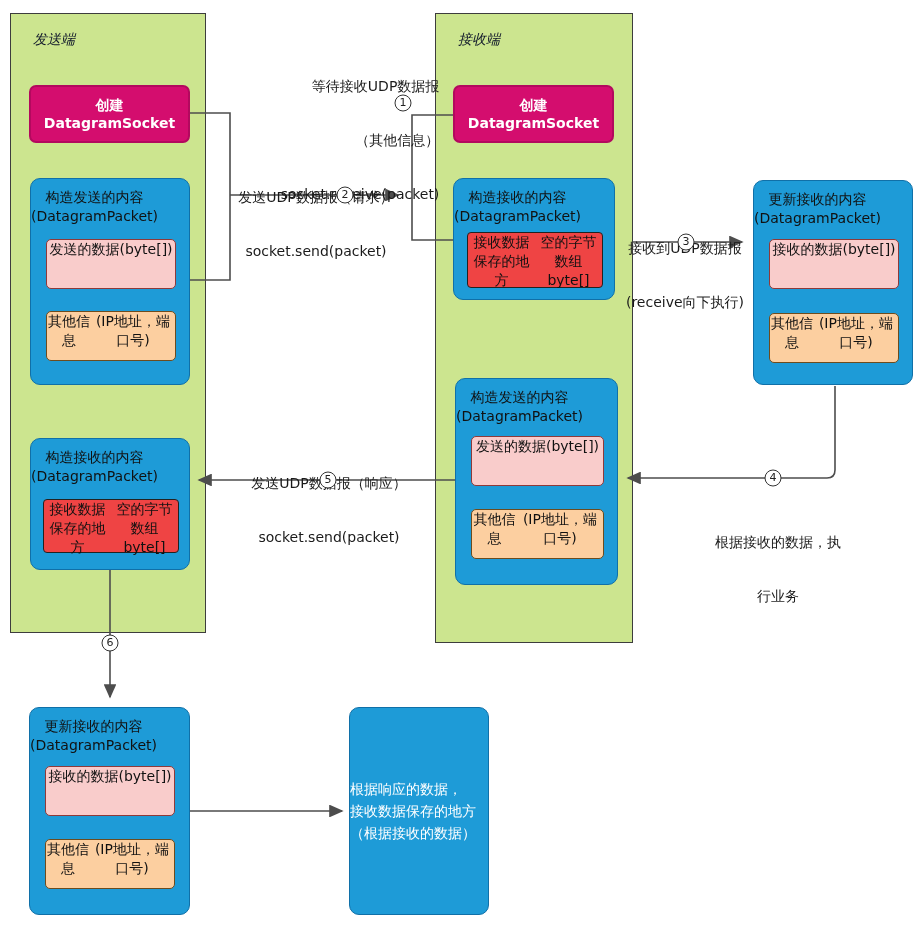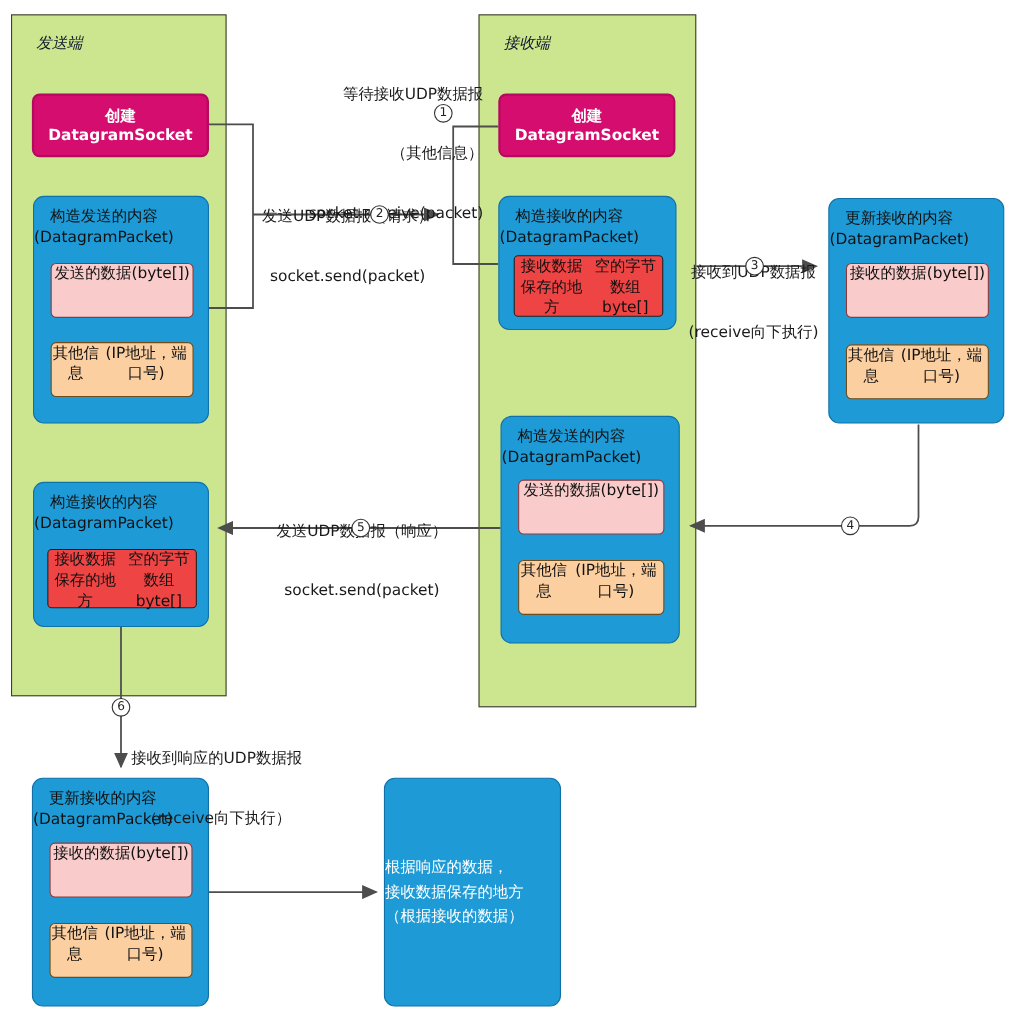--- a/index.html
+++ b/index.html
@@ -146,46 +146,46 @@
     <div class="inner pink" style="top:58px;">
       <span class="line">接收的数据</span>
       <span class="line">(byte[])</span>
     </div>
     <div class="inner orange" style="top:132px;">
       <span class="line">其他信息</span>
       <span class="line">(IP地址，端口号)</span>
     </div>
   </div>
 
-  <div class="abs node blue decision" style="left:349px;top:707px;width:161px;height:208px;">
+  <div class="abs node blue decision" style="left:349px;top:707px;width:140px;height:208px;">
     <span class="line">根据响应的数据，</span>
     <span class="line">接收数据保存的地方</span>
     <span class="line">（根据接收的数据）</span>
   </div>
 
   <div class="note" style="left:360px;top:41px;text-align:right;">
     <span class="line">等待接收UDP数据报</span>
     <span class="line">（其他信息）</span>
     <span class="line">socket.receive(packet)</span>
   </div>
   <div class="note" style="left:316px;top:152px;">
     <span class="line">发送UDP数据报（请求）</span>
     <span class="line">socket.send(packet)</span>
   </div>
   <div class="note" style="left:685px;top:203px;">
     <span class="line">接收到UDP数据报</span>
     <span class="line">(receive向下执行)</span>
   </div>
+  <div class="note" style="left:778px;top:497px;">
+    <span class="line">根据接收的数据，执</span>
+    <span class="line">行业务</span>
+  </div>
   <div class="note" style="left:329px;top:438px;">
     <span class="line">发送UDP数据报（响应）</span>
     <span class="line">socket.send(packet)</span>
-  </div>
-  <div class="note" style="left:197px;top:645px;">
-    <span class="line">接收到响应的UDP数据报</span>
-    <span class="line">（receive向下执行）</span>
   </div>
 
   <span class="badge" style="left:403px;top:103px;">1</span>
   <span class="badge" style="left:345px;top:195px;">2</span>
   <span class="badge" style="left:686px;top:242px;">3</span>
   <span class="badge" style="left:773px;top:478px;">4</span>
   <span class="badge" style="left:328px;top:480px;">5</span>
   <span class="badge" style="left:110px;top:643px;">6</span>
 
 </div>

